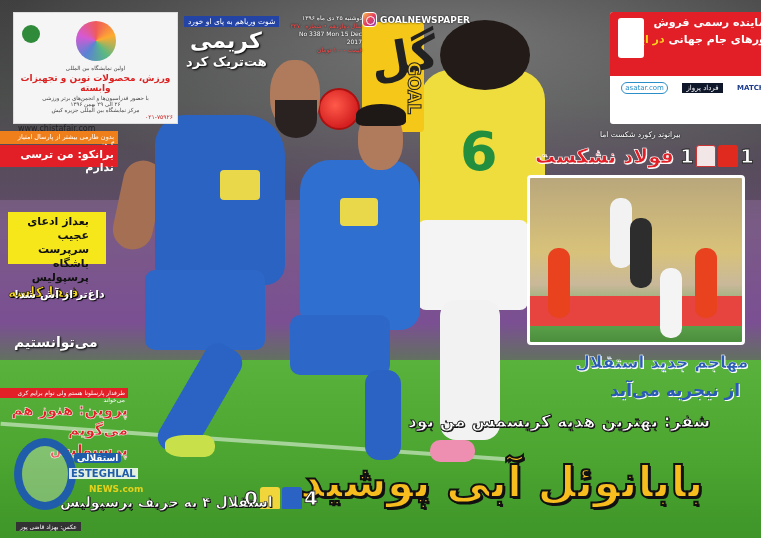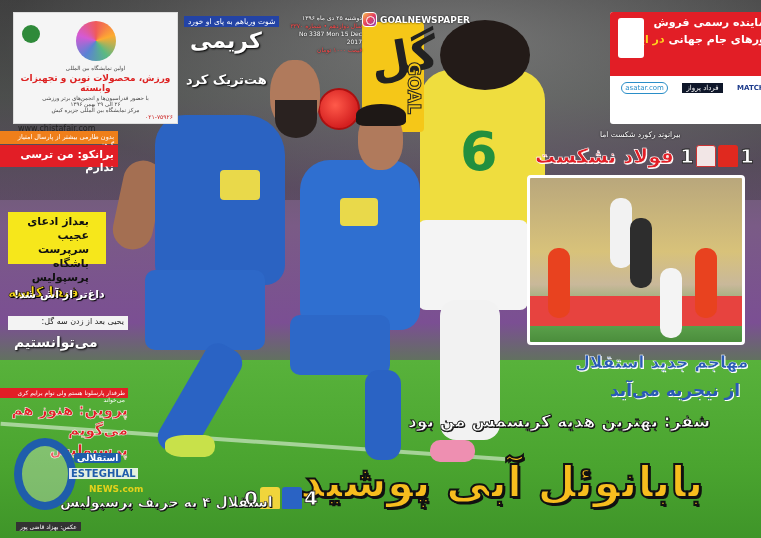--- a/index.html
+++ b/index.html
@@ -55,21 +55,21 @@
   .ad-left .ad-graphic { width: 40px; height: 40px; margin: 4px auto; border-radius: 50%; background: conic-gradient(#e33,#f90,#3a6,#36c,#c3c,#e33); opacity: .8; }
   .ad-left .ad-headline { color: #d22; font-weight: bold; font-size: 9px; margin: 2px 0; }
   .ad-left .ad-small { font-size: 5.5px; color: #444; }
   .ad-left .ad-url { font-size: 8px; color: #222; margin-top: 4px; direction: ltr; text-align: left; }
   .ad-left .ad-phone { font-size: 6px; color: #c22; direction: ltr; text-align: right; }
   .ad-left .ad-logo-l { position: absolute; left: 8px; top: 12px; width: 18px; height: 18px; border-radius: 50%; background: #2f8a3a; }
 
   
   .karimi-tag { position: absolute; left: 184px; top: 16px; background: #2343a5; color: #fff; font-size: 7.5px; padding: 1px 4px; direction: rtl; }
   .karimi-title { position: absolute; left: 190px; top: 28px; font-size: 22px; font-weight: bold; color: #fff; direction: rtl; text-shadow: 1px 1px 2px #000; }
-  .karimi-sub { position: absolute; left: 186px; top: 72px; font-size: 13px; font-weight: bold; color: #fff; direction: rtl; text-shadow: 1px 1px 2px #000; }
+  .karimi-sub { position: absolute; left: 186px; top: 54px; font-size: 13px; font-weight: bold; color: #fff; direction: rtl; text-shadow: 1px 1px 2px #000; }
 
   
   .ad-right { position: absolute; left: 598px; top: 12px; width: 166px; height: 112px; background: #fff; border-radius: 3px; overflow: hidden; margin-left: 12px; }
   .ad-right .red-top { background: #e21e26; height: 64px; padding: 4px 6px; direction: rtl; color: #fff; text-align: right; }
   .ad-right .line1 { font-size: 11px; font-weight: bold; }
   .ad-right .line2 { font-size: 11px; font-weight: bold; margin-top: 4px; }
   .ad-right .line2 .yel { color: #ffd21f; }
   .ad-right .wc-logo { position: absolute; left: 8px; top: 6px; width: 26px; height: 40px; background: #fff; border-radius: 3px; }
   .ad-right .sponsors { display: flex; justify-content: space-around; align-items: center; padding: 6px 4px 2px; font-size: 7px; }
   .ad-right .sp-asatar { color: #2a8ec8; border: 1px solid #2a8ec8; border-radius: 8px; padding: 1px 3px; }
@@ -207,21 +207,20 @@
     <div class="mp-player" style="left:100px;top:40px;background:#2d2d2d;"></div>
     <div class="mp-player" style="left:130px;top:90px;background:#f4f4f4;"></div>
     <div class="mp-player" style="left:165px;top:70px;background:#e8421f;"></div>
   </div>
 
   <div class="orange-strip">بدون طارمی بیشتر از پارسال امتیاز گرفتیم</div>
   <div class="red-strip">برانکو: من ترسی ندارم</div>
   <div class="yellow-box">بعداز ادعای عجیب سرپرست باشگاه پرسپولیس</div>
   <div class="fifa-title">فیفا کاسه</div>
   <div class="fifa-sub">داغ‌تر از آش شد!</div>
-  <div class="yahya-tag">یحیی بعد از زدن سه گل:</div>
   <div class="yahya-title">
     <div>می‌توانستیم</div>
   </div>
   <div class="red-strip2">طرفدار پارسلونا هستم ولی نوام برایم کری می‌خواند</div>
   <div class="parvin-title">پروین: هنوز هم می‌گویم پرسپولیس</div>
 
   <div class="watermark">
     <div class="wm-circle"></div>
     <div class="wm-fa">استقلالی</div>
     <div class="wm-text">ESTEGHLAL</div>

